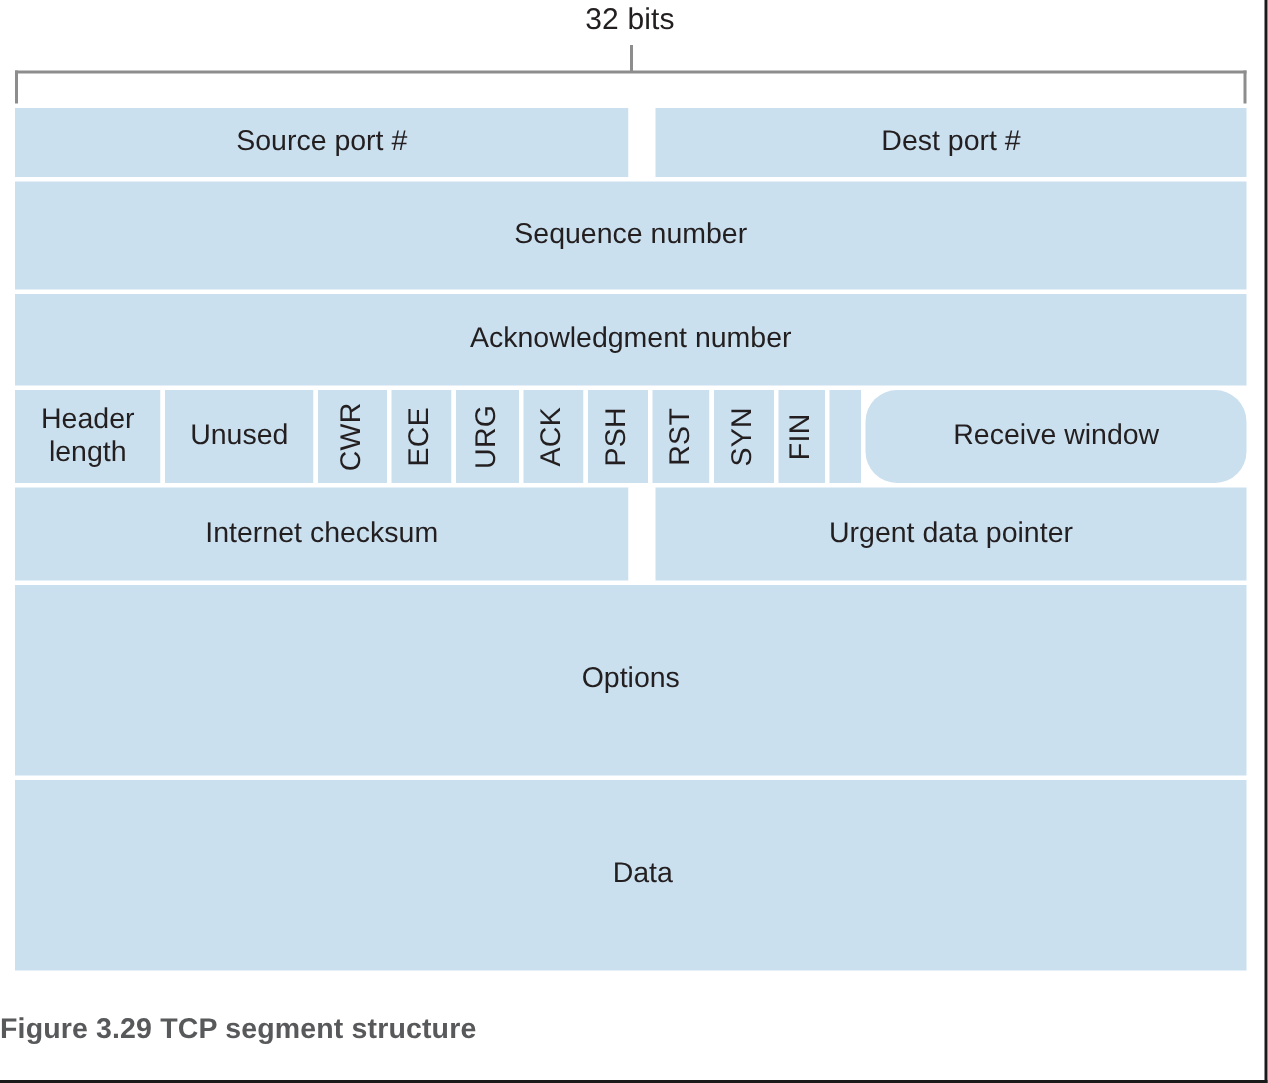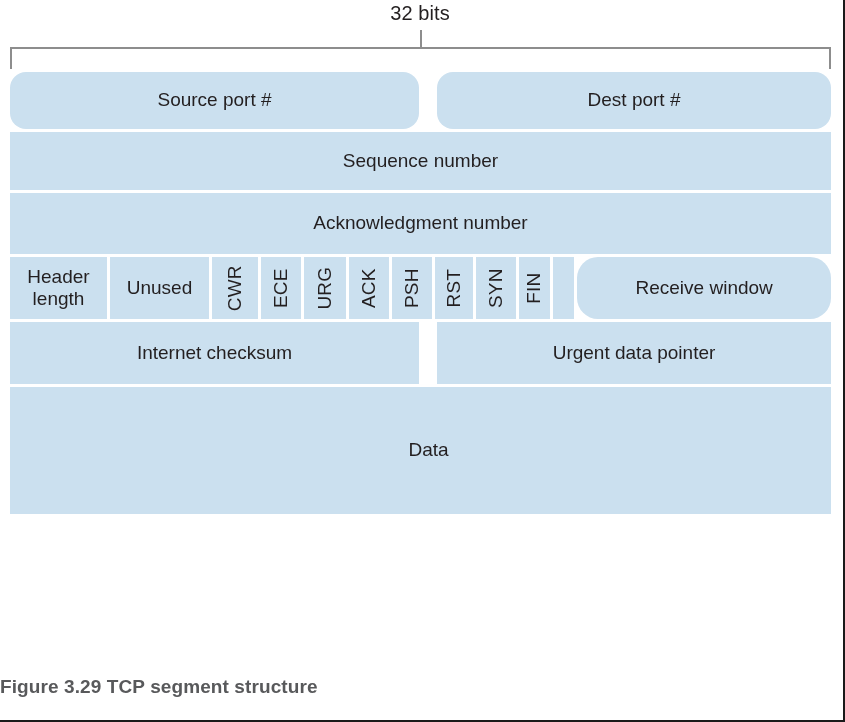--- a/index.html
+++ b/index.html
@@ -97,22 +97,22 @@
     box-sizing: border-box;
     line-height: 1.18;
     text-align: center;
   }
   .gap {
     width: 3px;
     flex: 0 0 3px;
     background: #ffffff;
   }
 
-  .row-ports .cell        { height: 57px; border-radius: 16px; }
-  .row-seq .cell          { height: 58px; }
+  .row-ports .cell        { height: 46px; }
+  .row-seq .cell          { height: 72px; }
   .row-ack .cell          { height: 61px; }
   .row-flags .cell        { height: 62px; }
   .row-checksum .cell     { height: 62px; }
   .row-options .cell      { height: 127px; }
   .row-data .cell         { height: 127px; padding-left: 16px; }
 
   .half-left  { flex: 0 0 409px; }
   .half-right { flex: 1 1 auto; margin-left: 15px; }
 
   .cell-header-length { flex: 0 0 97px; white-space: pre-line; }
@@ -215,20 +215,23 @@
       <div class="gap"></div>
       <div class="cell cell-recv-window">Receive window</div>
     </div>
 
     <div class="seg-row row-checksum">
       <div class="cell half-left">Internet checksum</div>
       <div class="gap"></div>
       <div class="cell half-right">Urgent data pointer</div>
     </div>
 
+    <div class="seg-row row-options">
+      <div class="cell" style="flex:1 1 auto;">Options</div>
+    </div>
 
     <div class="seg-row row-data">
       <div class="cell" style="flex:1 1 auto;">Data</div>
     </div>
 
   </div>
 
   <div id="caption">Figure 3.29 TCP segment structure</div>
 
 </div>

